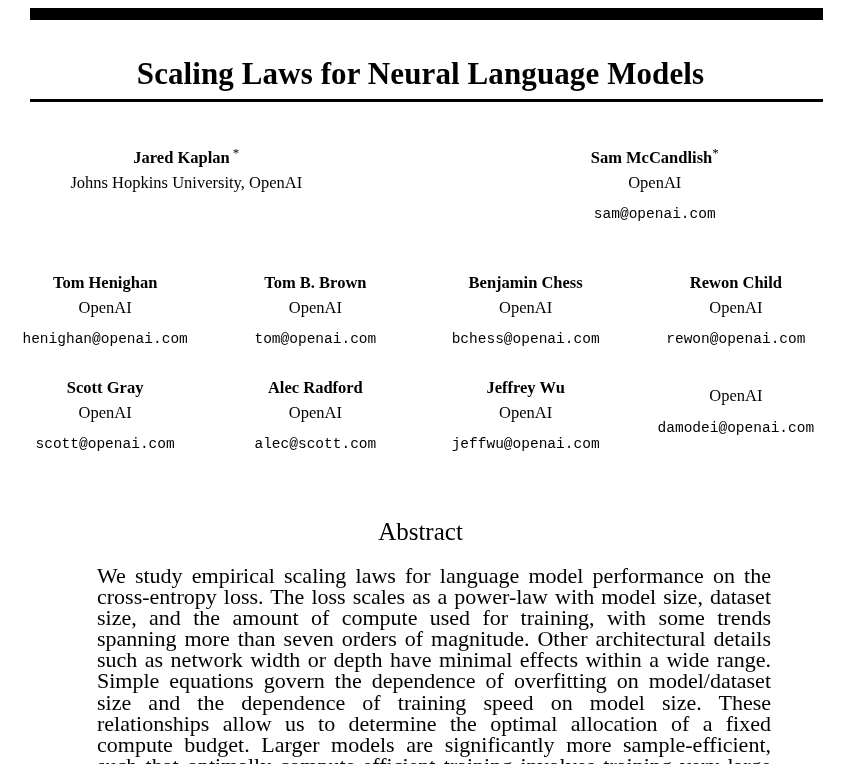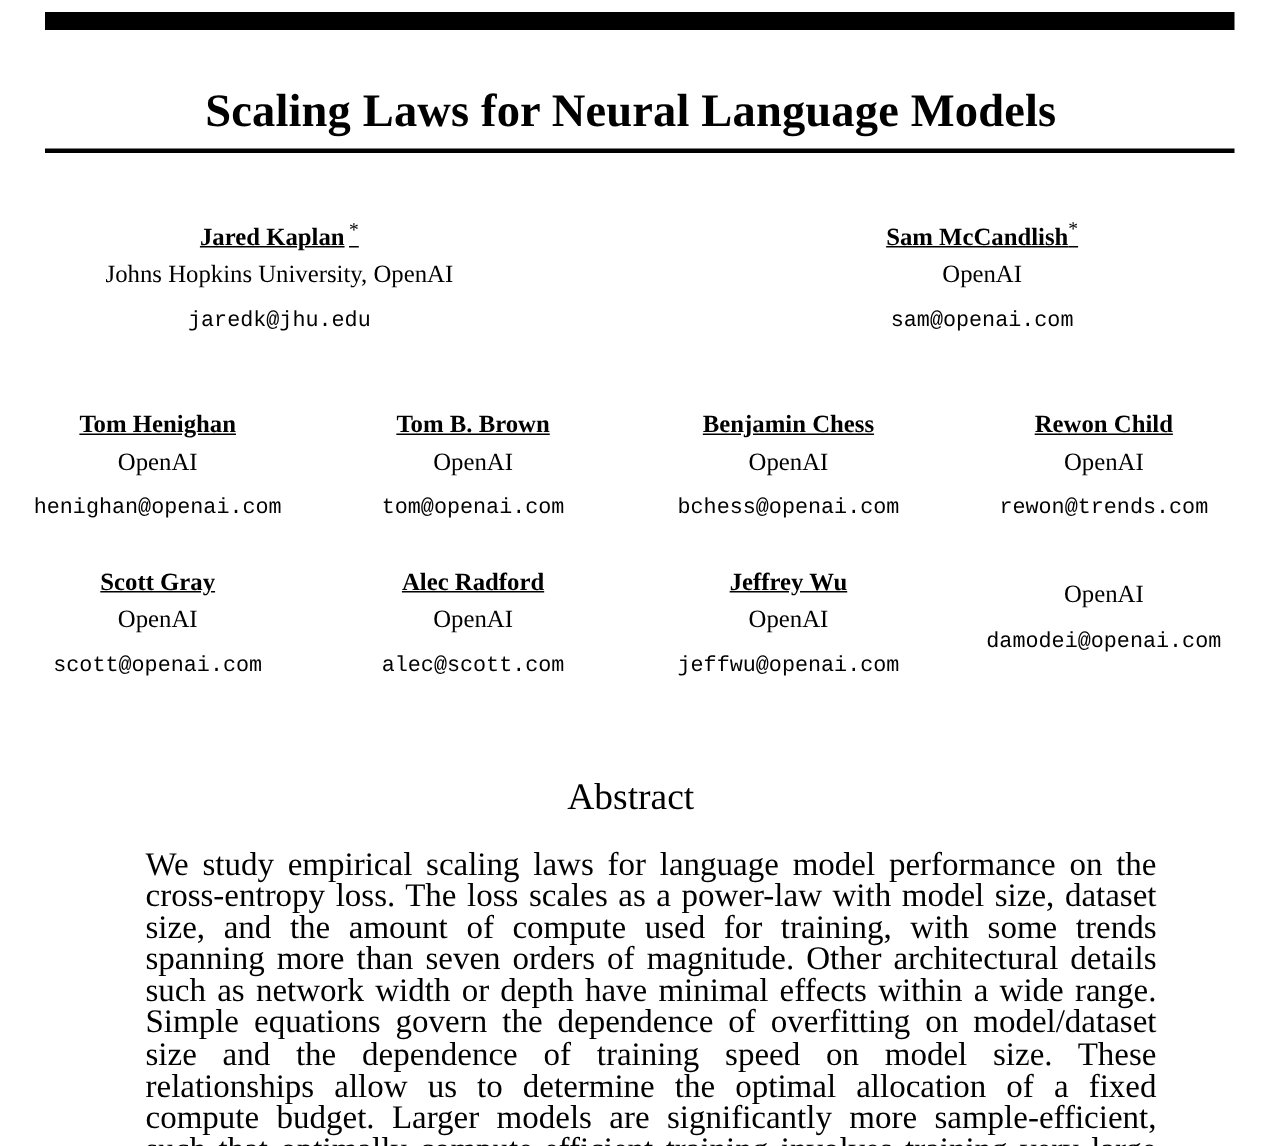--- a/index.html
+++ b/index.html
@@ -75,21 +75,20 @@
   .author-col {
     text-align: center;
     box-sizing: border-box;
   }
 
   .author-name {
     font-size: 16.5px;
     font-weight: bold;
     line-height: 1.0;
     white-space: nowrap;
-    text-decoration: underline;
   }
   .author-name .star {
     font-weight: normal;
     font-size: 13px;
     vertical-align: super;
     line-height: 0;
   }
   .author-name .star.spaced { margin-left: 3px; }
 
   .author-affil {
@@ -145,21 +144,20 @@
 
   <h1 class="title">Scaling Laws for Neural Language Models</h1>
 
   <div class="rule-title"></div>
 
   <div class="authors row-1">
     <div class="author-row two-col">
       <div class="author-col col-a">
         <div class="author-name"><span>Jared Kaplan</span><span class="star spaced">*</span></div>
         <div class="author-affil">Johns Hopkins University, OpenAI</div>
-        <div class="author-email">jaredk@jhu.edu</div>
       </div>
       <div class="author-col col-b">
         <div class="author-name"><span>Sam McCandlish</span><span class="star">*</span></div>
         <div class="author-affil">OpenAI</div>
         <div class="author-email">sam@openai.com</div>
       </div>
     </div>
   </div>
 
   <div class="authors row-2">
@@ -175,21 +173,21 @@
         <div class="author-email">tom@openai.com</div>
       </div>
       <div class="author-col">
         <div class="author-name">Benjamin Chess</div>
         <div class="author-affil">OpenAI</div>
         <div class="author-email">bchess@openai.com</div>
       </div>
       <div class="author-col">
         <div class="author-name">Rewon Child</div>
         <div class="author-affil">OpenAI</div>
-        <div class="author-email">rewon@trends.com</div>
+        <div class="author-email">rewon@openai.com</div>
       </div>
     </div>
   </div>
 
   <div class="authors row-3">
     <div class="author-row four-col">
       <div class="author-col">
         <div class="author-name">Scott Gray</div>
         <div class="author-affil">OpenAI</div>
         <div class="author-email">scott@openai.com</div>

